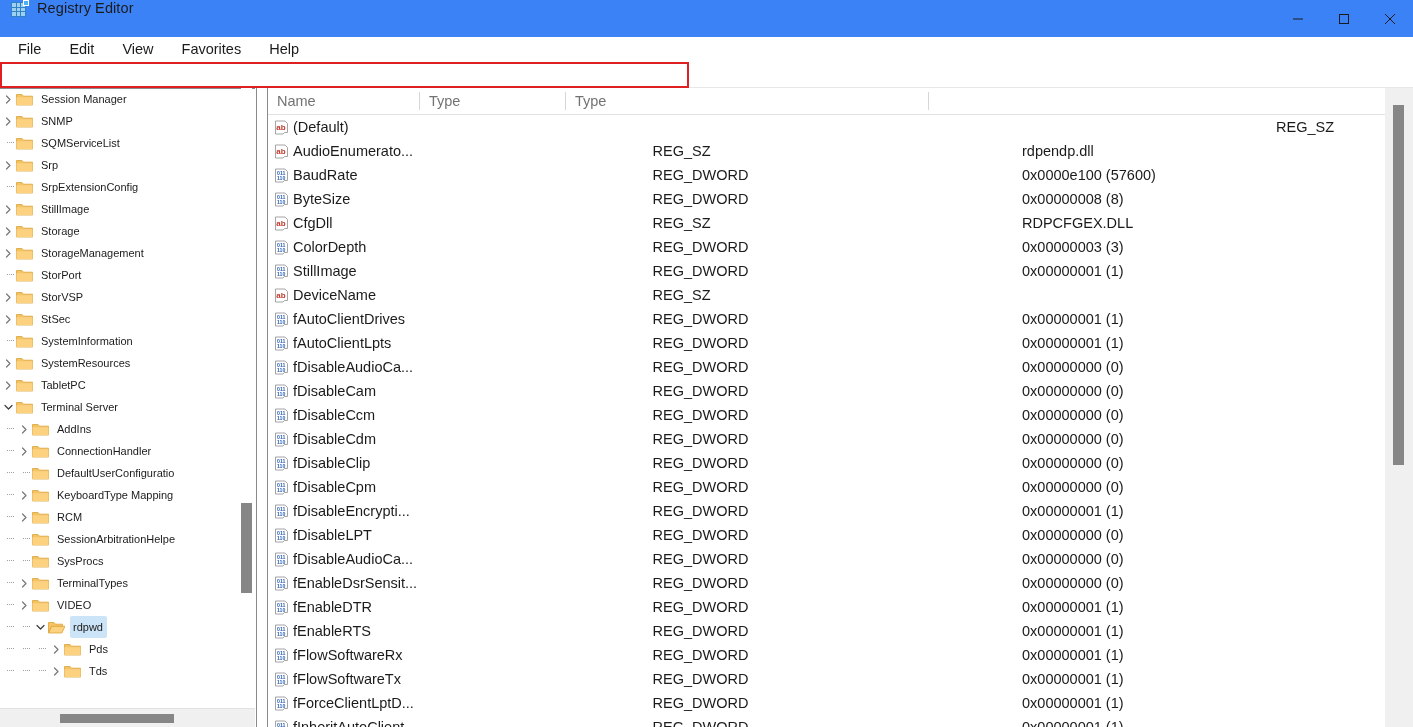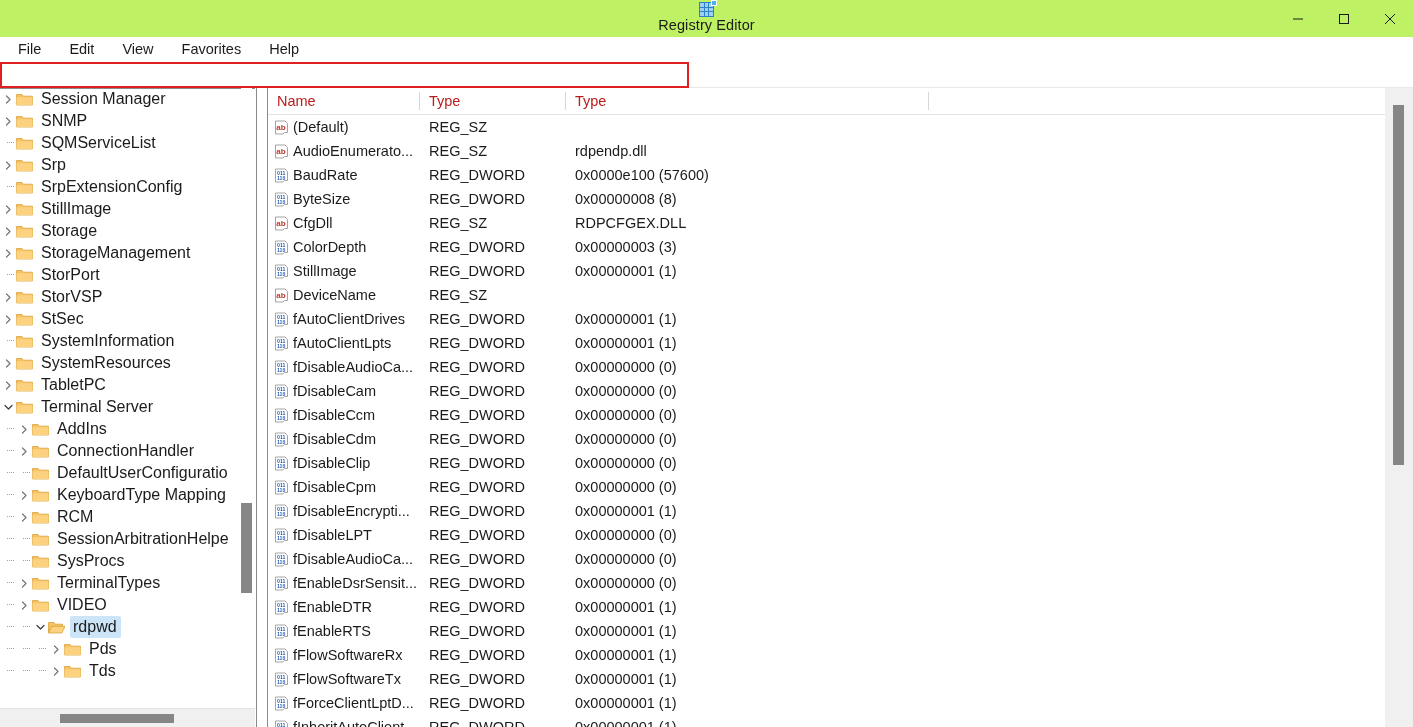--- a/index.html
+++ b/index.html
@@ -9,24 +9,22 @@
     overflow: hidden;
     background: #ffffff;
     font-family: "Liberation Sans", sans-serif;
     -webkit-font-smoothing: antialiased;
   }
 
   
   .titlebar {
     height: 37px;
     display: flex;
-    align-items: center;
-    background: #bef264;
+    background: #3b82f6;
     position: relative;
-    flex-direction: column;
   }
   .app-icon {
     width: 17px; height: 17px;
     margin-left: 11px; margin-right: 9px;
     position: relative;
     flex: none;
   }
   .app-icon .grid {
     position: absolute; left: 0; top: 2px;
     width: 15px; height: 15px;
@@ -133,21 +131,21 @@
     overflow: hidden;
   }
   .tree-row {
     height: 22px;
     display: flex;
     align-items: center;
     white-space: nowrap;
     position: relative;
   }
   .tree-label {
-    font-size: 16px;
+    font-size: 11px;
     color: #1b1b1b;
     padding: 0 4px 0 3px;
     line-height: 22px;
   }
   .tree-row.selected .tree-label {
     background: #cce4f7;
     border-radius: 2px;
   }
   .tree-row.selected .folder { background: transparent; }
   .chev {
@@ -229,21 +227,21 @@
   }
   .list-header {
     height: 27px;
     display: flex;
     background: #ffffff;
     border-bottom: 1px solid #e3e3e3;
     position: relative;
   }
   .col {
     font-size: 14.5px;
-    color: #b91c1c;
+    color: #737373;
     line-height: 27px;
     padding-left: 9px;
     position: relative;
     flex: none;
   }
   .col::after {
     content: ""; position: absolute;
     right: 0; top: 4px; bottom: 4px; width: 1px;
     background: #d6d6d6;
   }
@@ -256,20 +254,21 @@
   .rows {
     position: absolute;
     left: 0; top: 27px; right: 0; bottom: 0;
     overflow: hidden;
   }
   .row {
     height: 24px;
     display: flex;
     align-items: center;
     white-space: nowrap;
+    justify-content: space-between;
   }
   .cell {
     font-size: 14.5px;
     color: #1b1b1b;
     flex: none;
     overflow: hidden;
     line-height: 24px;
   }
   .cell-name { width: 152px; padding-left: 6px; display: flex; align-items: center; }
   .cell-type { width: 146px; padding-left: 9px; }

